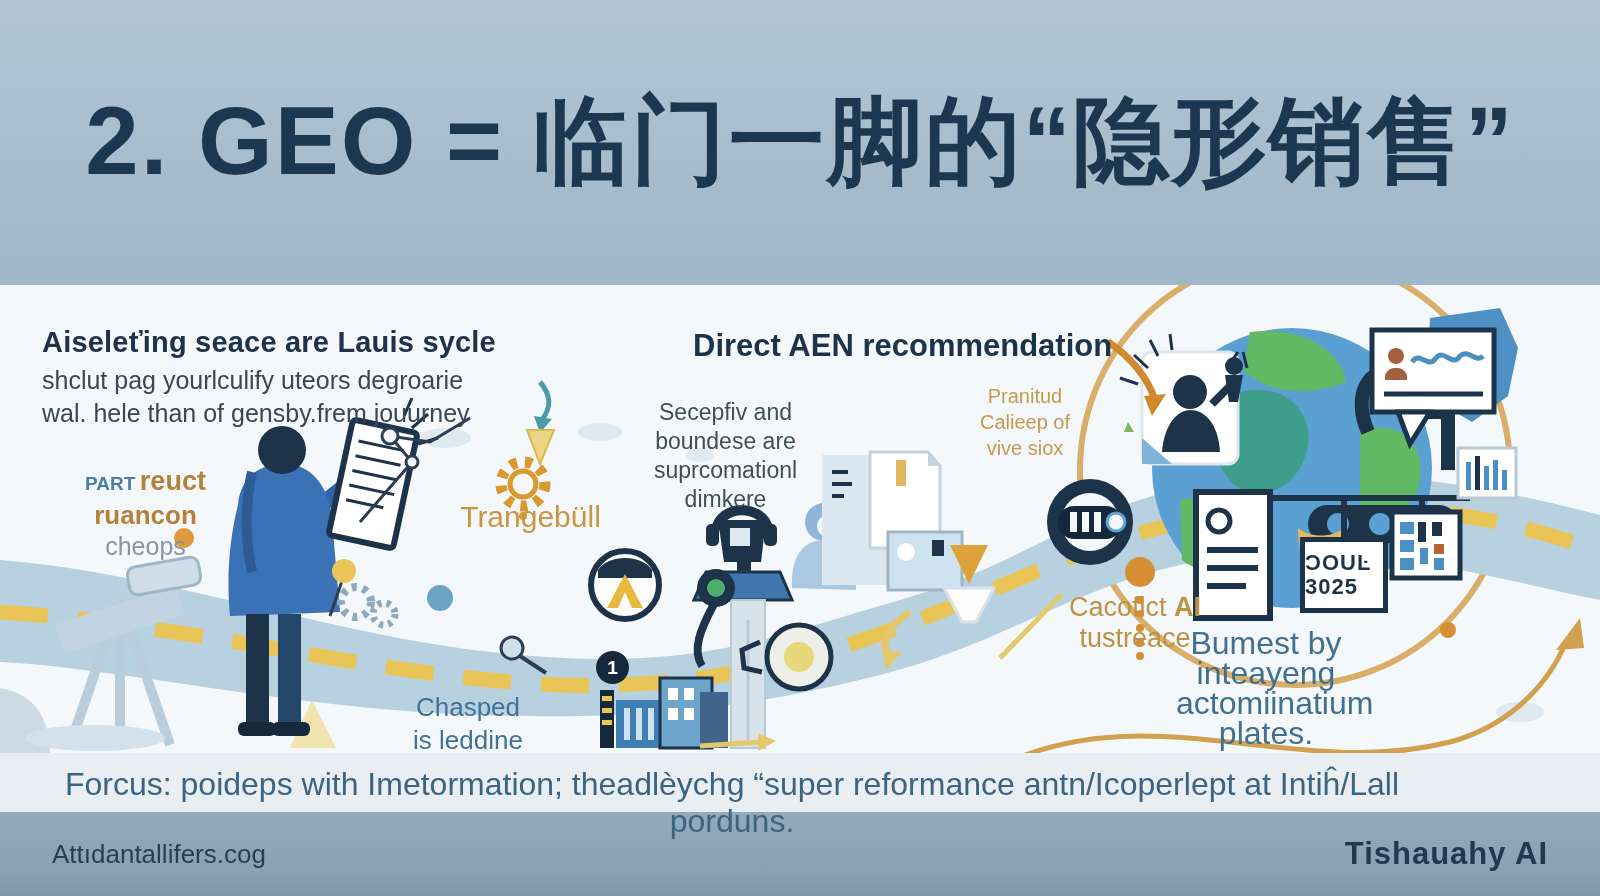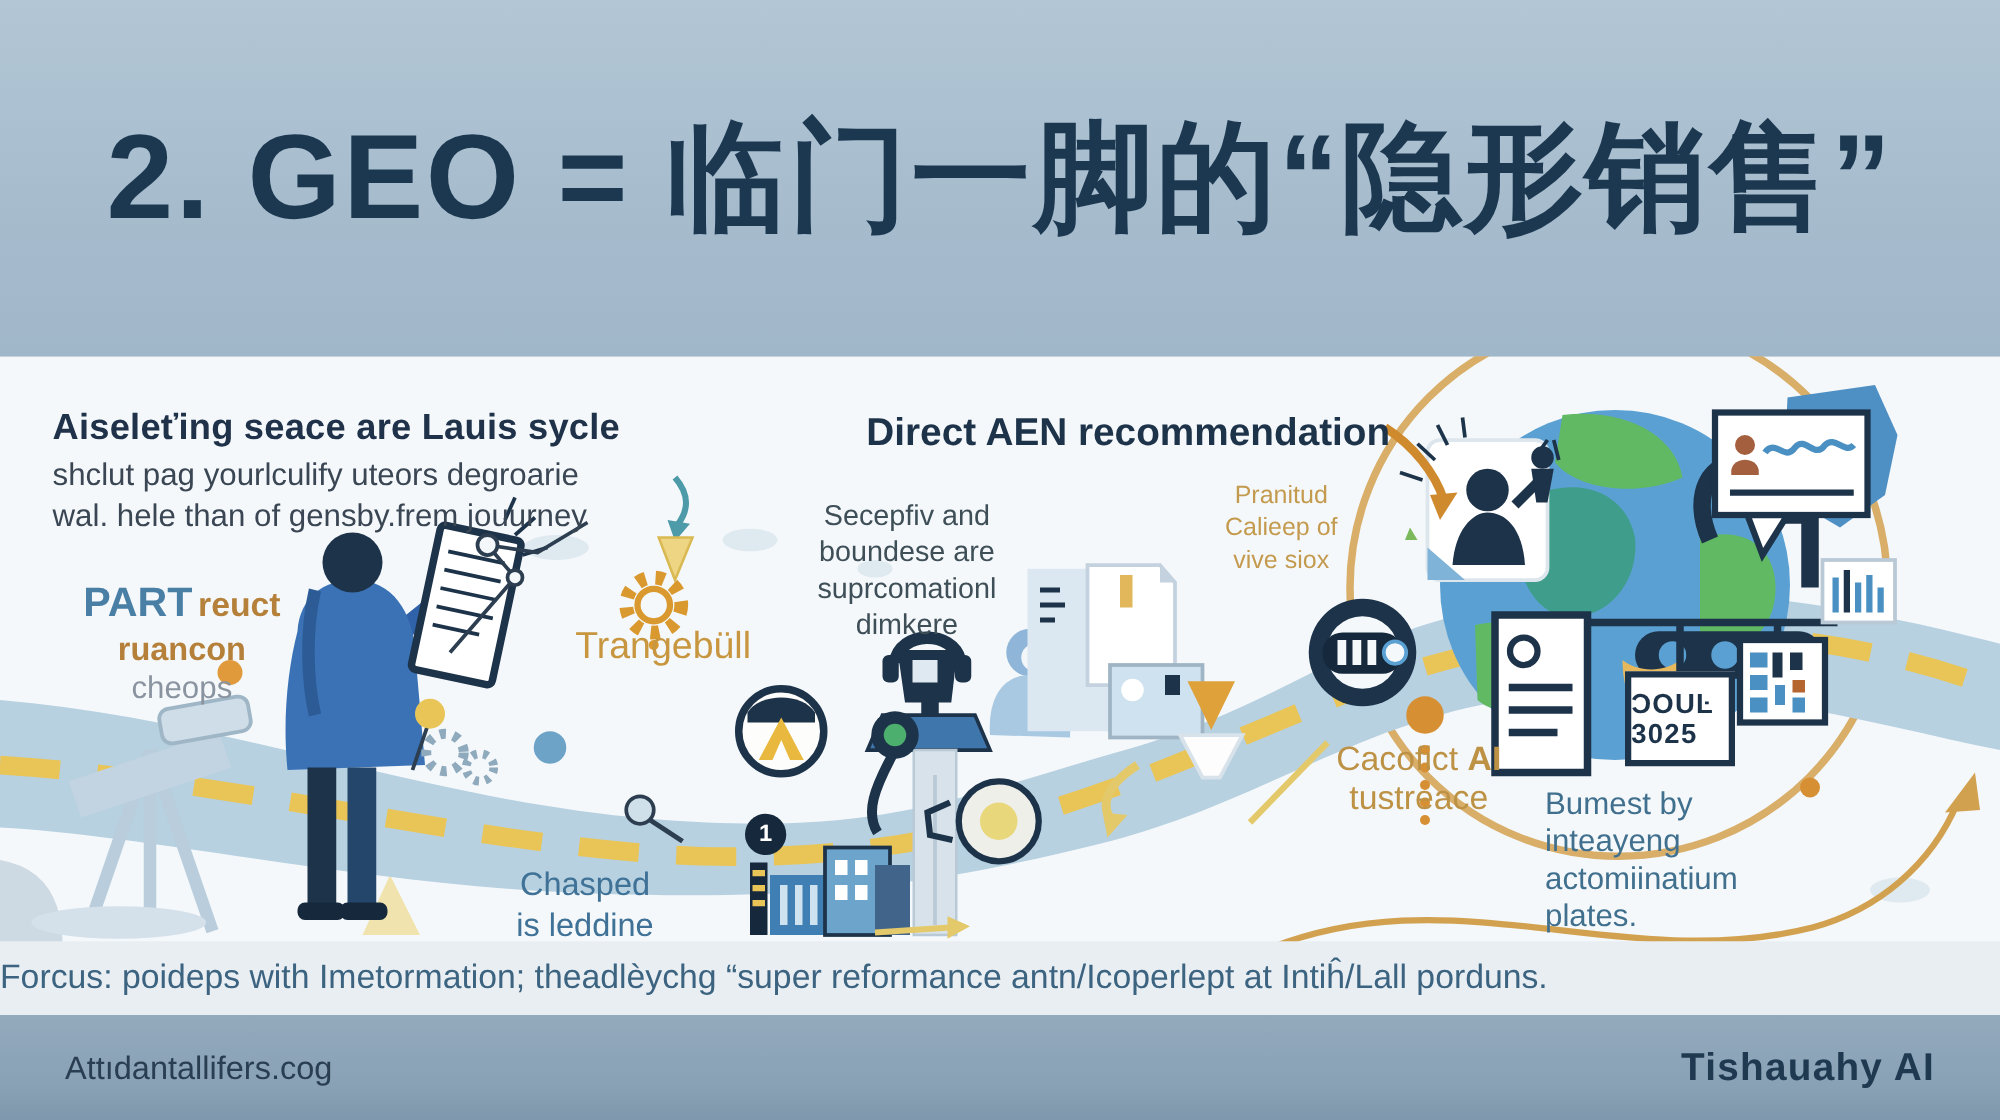--- a/index.html
+++ b/index.html
@@ -15,36 +15,36 @@
   
   .main { position:absolute; left:0; top:285px; width:1600px; height:527px; background:#f4f8fb; }
   .main svg { position:absolute; left:0; top:0; z-index:1; }
   .focus-strip { position:absolute; left:0; top:468px; width:1600px; height:59px;
                  background:#e9eef3; z-index:2; }
 
   .txt { position:absolute; z-index:5; }
   .t-left-heading { left:42px; top:41px; font-size:29px; font-weight:bold; color:#20324a; letter-spacing:.2px; }
   .t-left-sub { left:42px; top:79px; font-size:25px; color:#3a4653; line-height:33px; }
   .t-part { left:38px; top:181px; width:215px; text-align:center; line-height:31px; }
-  .t-part .w1 { color:#4a7fa5; font-weight:bold; font-size:33px; }
+  .t-part .w1 { color:#4a7fa5; font-weight:bold; font-size:19px; }
   .t-part .w2 { color:#b5803a; font-weight:bold; font-size:27px; }
   .t-part .l2 { color:#b5803a; font-weight:bold; font-size:26px; }
   .t-part .l3 { color:#8a93a0; font-size:25px; }
   .t-gear { left:448px; top:215px; width:165px; text-align:center; font-size:30px; color:#c8963f; }
   .t-right-heading { left:693px; top:43px; font-size:31px; font-weight:bold; color:#1d3349; }
   .t-secepfiv { left:633px; top:113px; width:185px; text-align:center; font-size:23px; line-height:29px; color:#3f4f57; }
   .t-pranitud { left:950px; top:98px; width:150px; text-align:center; font-size:20px; line-height:26px; color:#c49a4e; }
   .t-chasped { left:393px; top:406px; width:150px; text-align:center; font-size:26px; line-height:33px; color:#3f7296; }
   .t-pes { left:855px; top:370px; width:220px; text-align:center; line-height:28px; }
   .t-pes .pt { color:#3e7f99; font-weight:bold; font-size:29px; }
   .t-pes .ps { color:#c49a4e; font-size:25px; }
   .t-cacofict { left:1050px; top:307px; width:170px; text-align:center; font-size:27px; line-height:31px; color:#bd9245; }
   .t-cacofict b { font-weight:bold; }
-  .t-bumest { left:1236px; top:343px; width:180px; text-align:left; font-size:25px; line-height:30px; color:#41708e; }
-  .t-focus { left:0; top:481px; width:1464px; font-size:27px; color:#3c6480; }
+  .t-bumest { left:1176px; top:343px; width:180px; text-align:center; font-size:32px; line-height:30px; color:#41708e; }
+  .t-focus { left:0; top:481px; width:1464px; text-align:center; font-size:32px; color:#3c6480; }
 
   .year-box { position:absolute; left:1300px; top:252px; width:88px; height:76px; z-index:4;
               background:#fff; border:5px solid #1d3349; display:flex; flex-direction:column;
               align-items:flex-start; justify-content:center; font-weight:bold; color:#1d3349;
               font-size:22px; line-height:24px; letter-spacing:1px; }
   .num-badge { position:absolute; left:596px; top:366px; width:33px; height:33px; z-index:4;
                background:#16283c; color:#fff; border-radius:50%; display:flex;
                align-items:center; justify-content:center; font-size:19px; font-weight:bold; }
 
   

